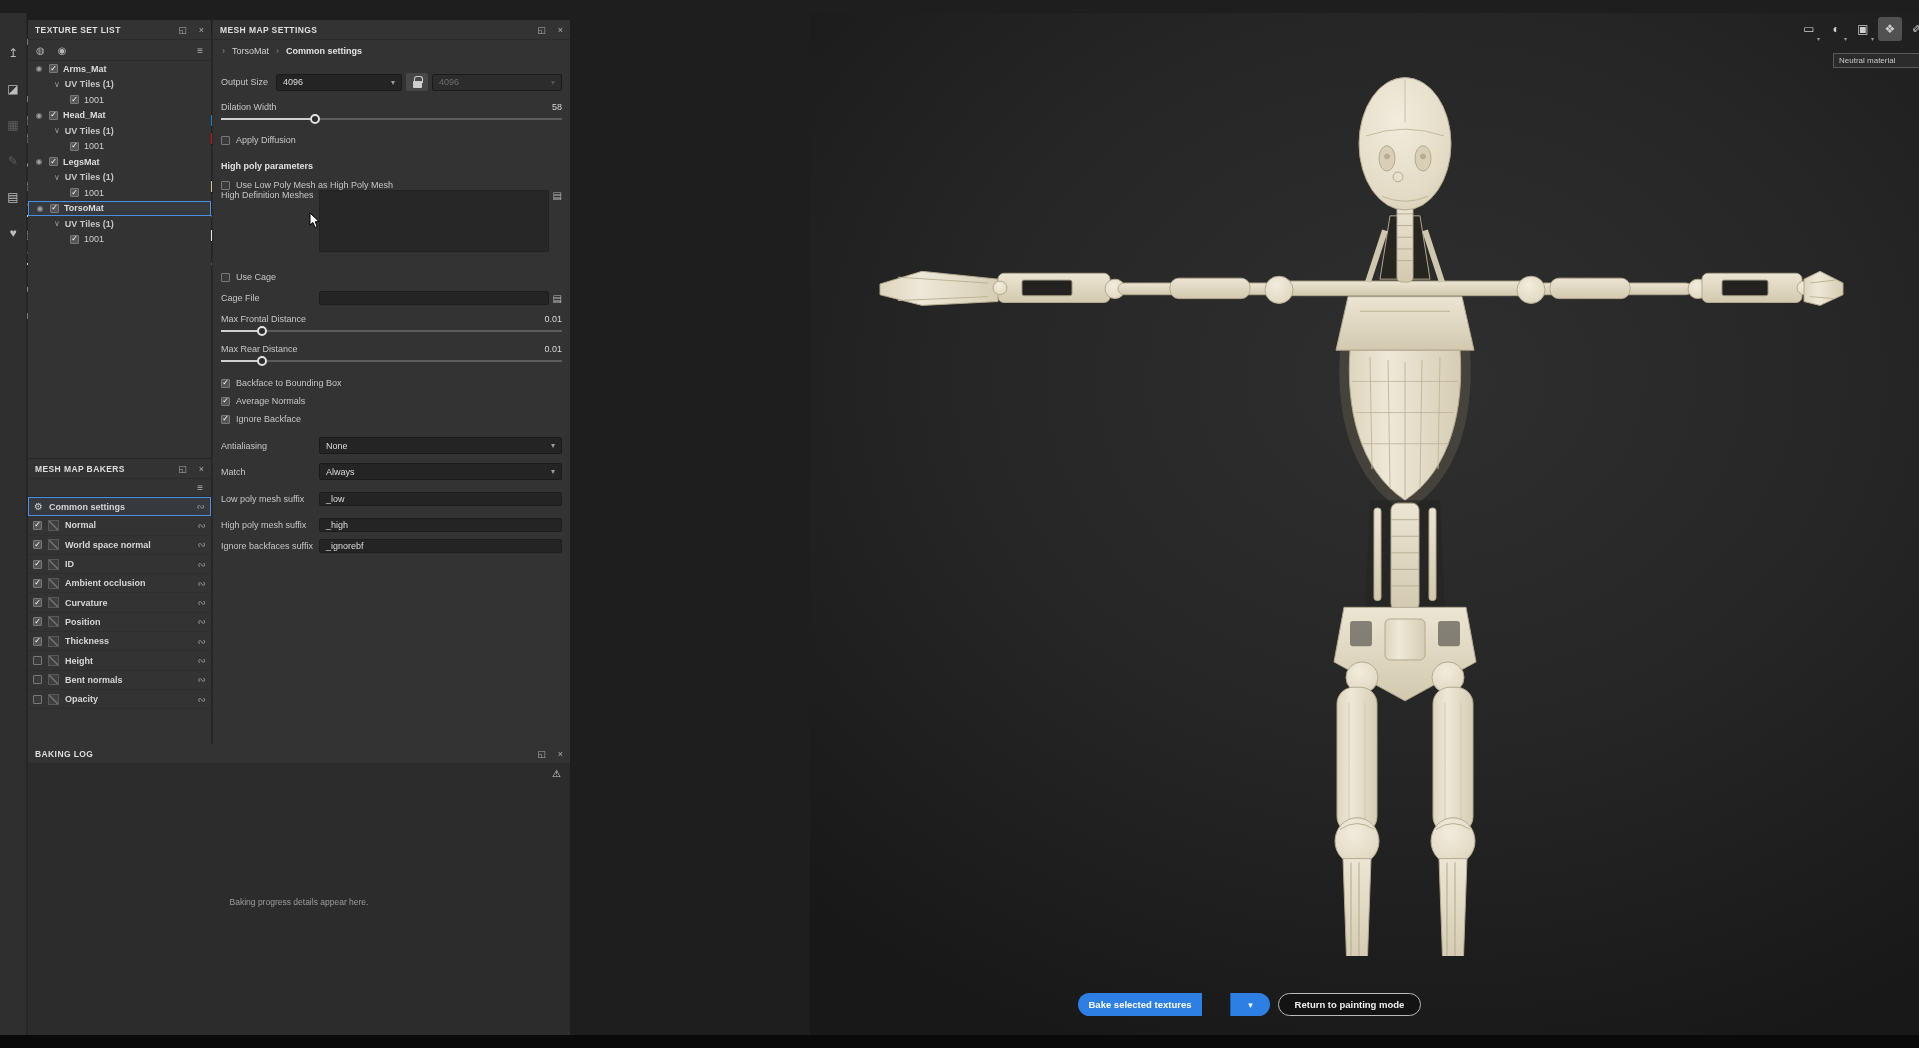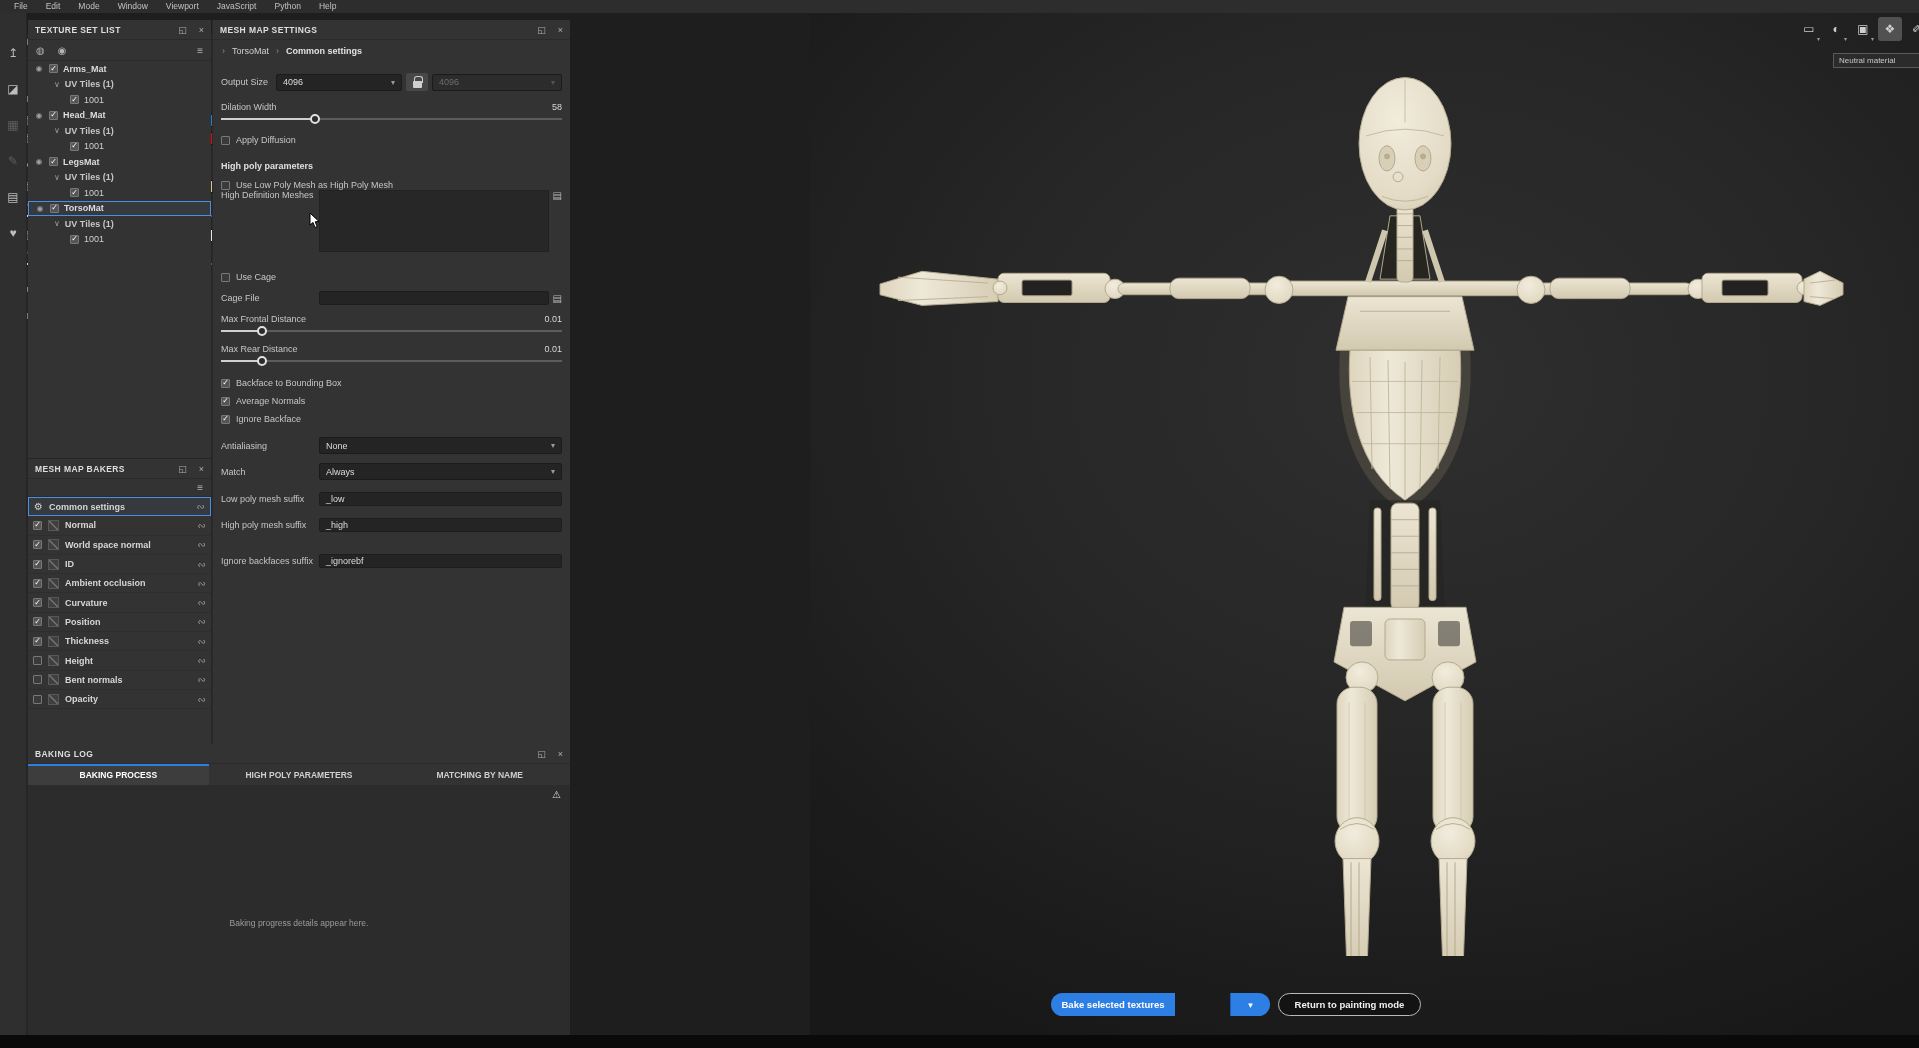--- a/index.html
+++ b/index.html
@@ -101,40 +101,30 @@
 
 #vp{position:absolute;left:810px;top:13px;width:1109px;height:1022px;background:radial-gradient(ellipse 900px 720px at 55% 36%,#2f2f2f 0%,#262626 50%,#181818 100%);z-index:10}
 .vtools{position:absolute;right:-10px;top:4px;display:flex;gap:3px}
 .vbtn{width:24px;height:24px;display:flex;align-items:center;justify-content:center;position:relative;border-radius:3px}
 .vbtn .g{font-size:12px;color:#cfcfcf}
 .vbtn .cv{position:absolute;right:1px;bottom:-1px;font-size:6px;color:#9a9a9a}
 .vbtn.on{background:#515151}
 .vtip{position:absolute;right:0;top:40px;width:86px;height:15px;background:#2b2b2b;border:1px solid #5a5a5a;border-right:none;display:flex;align-items:center;padding-left:5px;font-size:8px;color:#c9c9c9}
 
 .fbtn{position:absolute;top:993px;height:23px;display:flex;align-items:center;justify-content:center;font-weight:bold;font-size:9.5px;color:#fff;z-index:35}
-#bake{left:1051px;width:124px;border-radius:12px 0 0 12px}
+#bake{left:1078px;width:124px;border-radius:12px 0 0 12px}
 #baked{left:1230px;width:40px;border-radius:0 12px 12px 0;border-left:1px solid #1b5cb8;font-size:9px}
 #ret{left:1278px;width:143px;border-radius:12px;background:rgba(18,18,18,.92);border:1px solid #b9b9b9;color:#f0f0f0}
 .bottombar{position:absolute;left:0;top:1035px;width:100%;height:13px;background:#0a0a0a;z-index:50}
 </style>
 </head>
 <body>
 
 <div id="app">
 
-  <div class="menubar">
-    <span>File</span>
-    <span>Edit</span>
-    <span>Mode</span>
-    <span>Window</span>
-    <span>Viewport</span>
-    <span>JavaScript</span>
-    <span>Python</span>
-    <span>Help</span>
-  </div>
 
   <div class="leftbar">
     <span class="ic">↥</span>
     <span class="ic">◪</span>
     <span class="ic dim">▦</span>
     <span class="ic dim">✎</span>
     <span class="ic">▤</span>
     <span class="ic">♥</span>
   </div>
 
@@ -449,21 +439,21 @@
       <div class="ti" style="flex:1">
           <span>_low</span>
         </div>
     </div>
     <div class="mrow" style="margin-top:9px;height:14px">
       <span class="mlabel w">High poly mesh suffix</span>
       <div class="ti" style="flex:1">
           <span>_high</span>
         </div>
     </div>
-    <div class="mrow" style="margin-top:22px;height:14px">
+    <div class="mrow" style="margin-top:7px;height:14px">
       <span class="mlabel w">Ignore backfaces suffix</span>
       <div class="ti" style="flex:1">
           <span>_ignorebf</span>
         </div>
     </div>
   </div>
 
   <div id="mmb" class="panel">
     <div class="phead">
       <span class="ptitle">MESH MAP BAKERS</span>
@@ -541,26 +531,20 @@
     </div>
   </div>
 
   <div id="blog" class="panel">
     <div class="phead">
       <span class="ptitle">BAKING LOG</span>
       <span class="sp"></span>
       <span class="hic">◱</span>
       <span class="hic">×</span>
     </div>
-    <div class="tabs">
-      <div class="tabind" style="background-color: rgb(46, 127, 228);"></div>
-      <div class="tab active">BAKING PROCESS</div>
-      <div class="tab">HIGH POLY PARAMETERS</div>
-      <div class="tab">MATCHING BY NAME</div>
-    </div>
     <div class="blog-body">
       <div class="warnrow">
         <span class="warn">⚠</span>
       </div>
       <div class="blog-placeholder">Baking progress details appear here.</div>
     </div>
   </div>
 
   <div id="bv">
     <div class="bvrow" style="margin-top:34px;height:16px">

